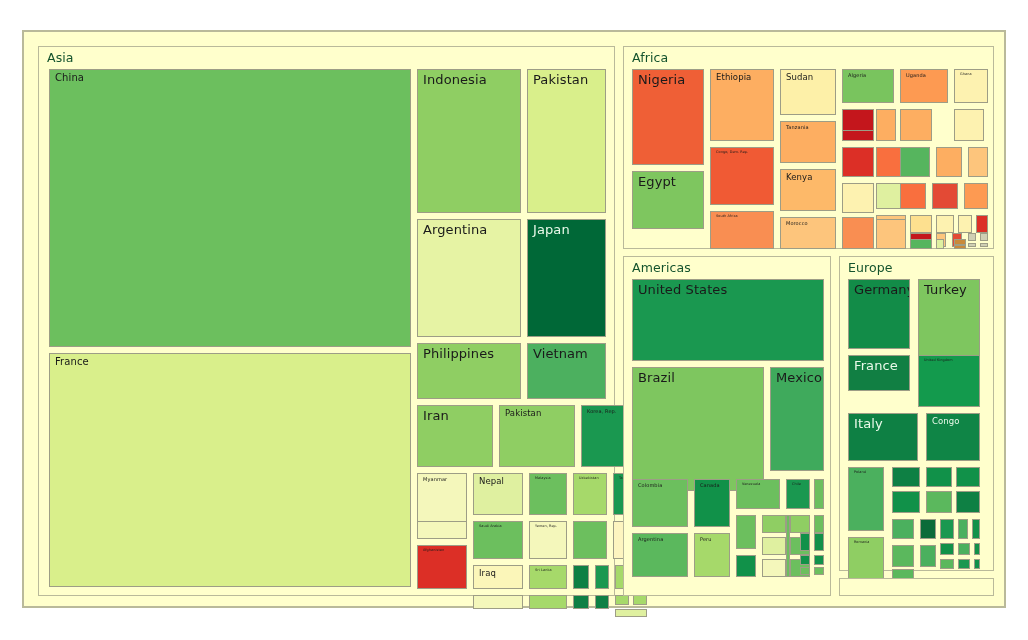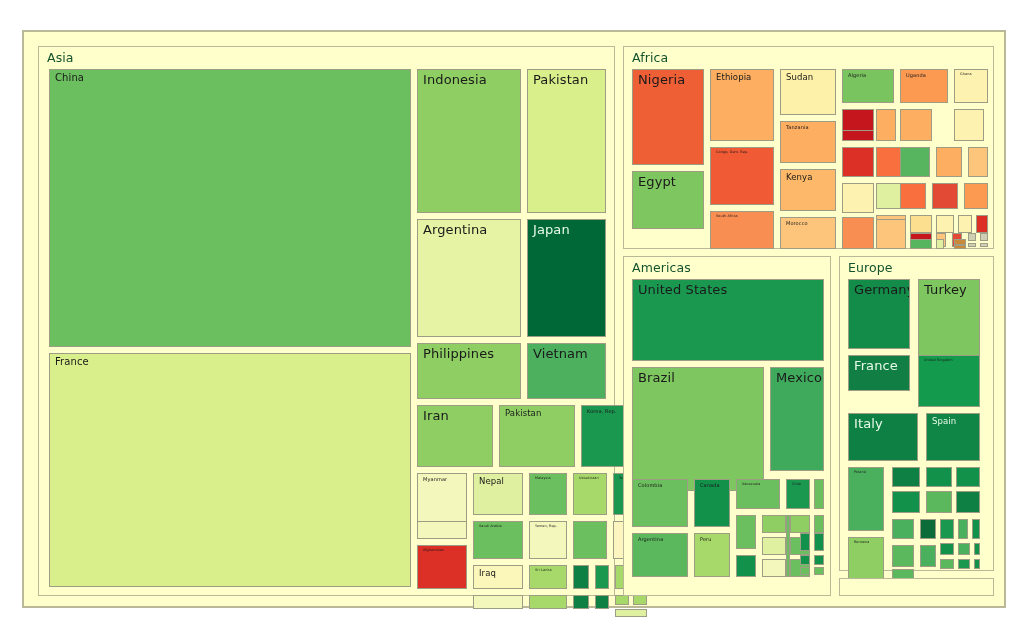--- a/index.html
+++ b/index.html
@@ -240,21 +240,21 @@
       <div class="tile" style="left: 8px; top: 98px; width: 62px; height: 36px; background: rgb(17, 127, 67);">
         <div class="tile-label l-lg on-dark">France</div>
       </div>
       <div class="tile" style="left: 78px; top: 98px; width: 62px; height: 52px; background: rgb(19, 154, 77);">
         <div class="tile-label l-xs">United Kingdom</div>
       </div>
       <div class="tile" style="left: 8px; top: 156px; width: 70px; height: 48px; background: rgb(14, 128, 68);">
         <div class="tile-label l-lg on-dark">Italy</div>
       </div>
       <div class="tile" style="left: 86px; top: 156px; width: 54px; height: 48px; background: rgb(15, 133, 70);">
-        <div class="tile-label l-md on-dark">Spain</div>
+        <div class="tile-label l-md on-dark">Congo</div>
       </div>
       <div class="tile" style="left: 8px; top: 210px; width: 36px; height: 64px; background: rgb(75, 176, 94);">
         <div class="tile-label l-xs">Poland</div>
       </div>
       <div class="tile" style="left: 8px; top: 280px; width: 36px; height: 44px; background: rgb(143, 206, 99);">
         <div class="tile-label l-xs">Romania</div>
       </div>
       <div class="tile" style="left: 52px; top: 210px; width: 28px; height: 20px; background: rgb(14, 128, 68);"></div>
       <div class="tile" style="left: 86px; top: 210px; width: 26px; height: 20px; background: rgb(17, 145, 73);"></div>
       <div class="tile" style="left: 116px; top: 210px; width: 24px; height: 20px; background: rgb(17, 145, 73);"></div>

